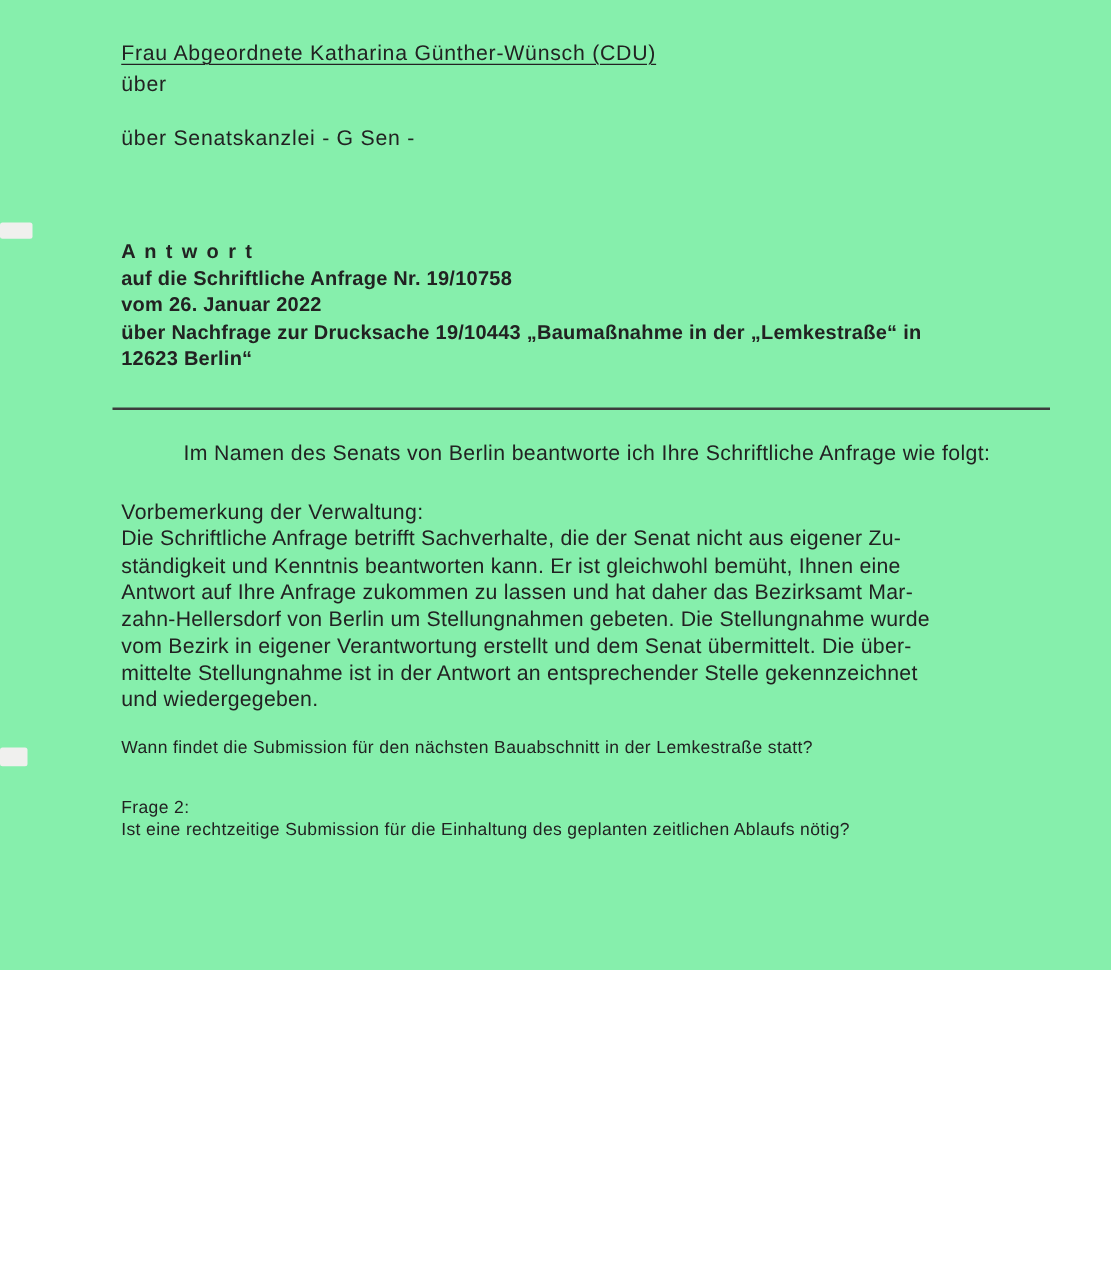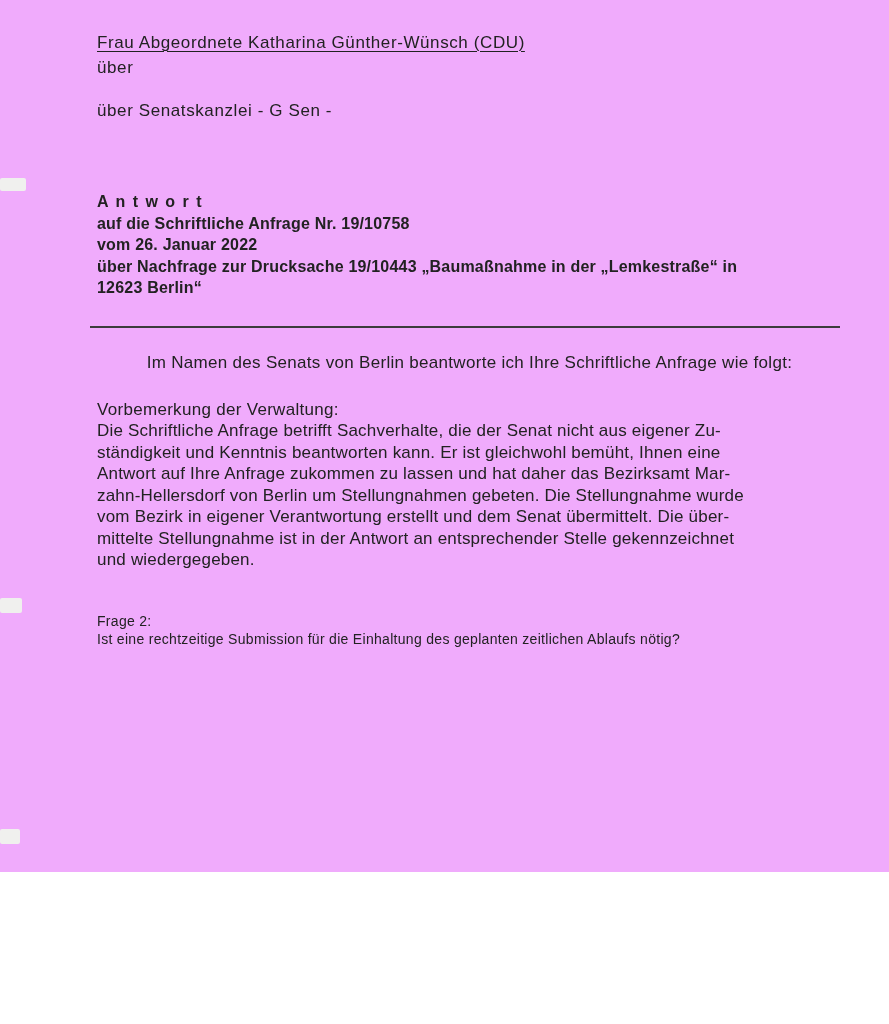--- a/index.html
+++ b/index.html
@@ -3,22 +3,22 @@
 <meta charset="utf-8">
 <style>
   html, body {
     margin: 0;
     padding: 0;
     background: #ffffff;
   }
   .page {
     position: relative;
     width: 889px;
-    height: 872px;
-    background: #f0abfc;
+    height: 776px;
+    background: #86efac;
     overflow: hidden;
     font-family: "Liberation Sans", sans-serif;
     color: #222222;
   }
   .content {
     position: absolute;
     left: 97px;
     top: 30px;
     width: 745px;
   }
@@ -75,21 +75,21 @@
   }
   .multiline {
     white-space: pre-line;
   }
   .frage-label {
     font-size: 14px;
     line-height: 18px;
     letter-spacing: 0.3px;
   }
   .frage-label.first { margin-top: 27px; }
-  .frage-label.second { margin-top: 41px; }
+  .frage-label.second { margin-top: 30px; }
   .frage-text {
     font-size: 14px;
     line-height: 18px;
     letter-spacing: 0.3px;
   }
   .frage-text.first { margin-top: 17px; }
   .frage-text.second { }
   .page-number {
     position: absolute;
     left: 823px;
@@ -138,20 +138,21 @@
       <div class="preliminary-heading">Vorbemerkung der Verwaltung:</div>
       <div class="preliminary-text multiline">Die Schriftliche Anfrage betrifft Sachverhalte, die der Senat nicht aus eigener Zu-
 ständigkeit und Kenntnis beantworten kann. Er ist gleichwohl bemüht, Ihnen eine
 Antwort auf Ihre Anfrage zukommen zu lassen und hat daher das Bezirksamt Mar-
 zahn-Hellersdorf von Berlin um Stellungnahmen gebeten. Die Stellungnahme wurde
 vom Bezirk in eigener Verantwortung erstellt und dem Senat übermittelt. Die über-
 mittelte Stellungnahme ist in der Antwort an entsprechender Stelle gekennzeichnet
 und wiedergegeben.</div>
     </div>
 
+    <div class="frage-text first">Wann findet die Submission für den nächsten Bauabschnitt in der Lemkestraße statt?</div>
 
     <div class="frage-label second">Frage 2:</div>
     <div class="frage-text second">Ist eine rechtzeitige Submission für die Einhaltung des geplanten zeitlichen Ablaufs nötig?</div>
 
   </div>
 
   <div class="page-number">1</div>
 
   <div class="scan-artifact a1"></div>
   <div class="scan-artifact a2"></div>

